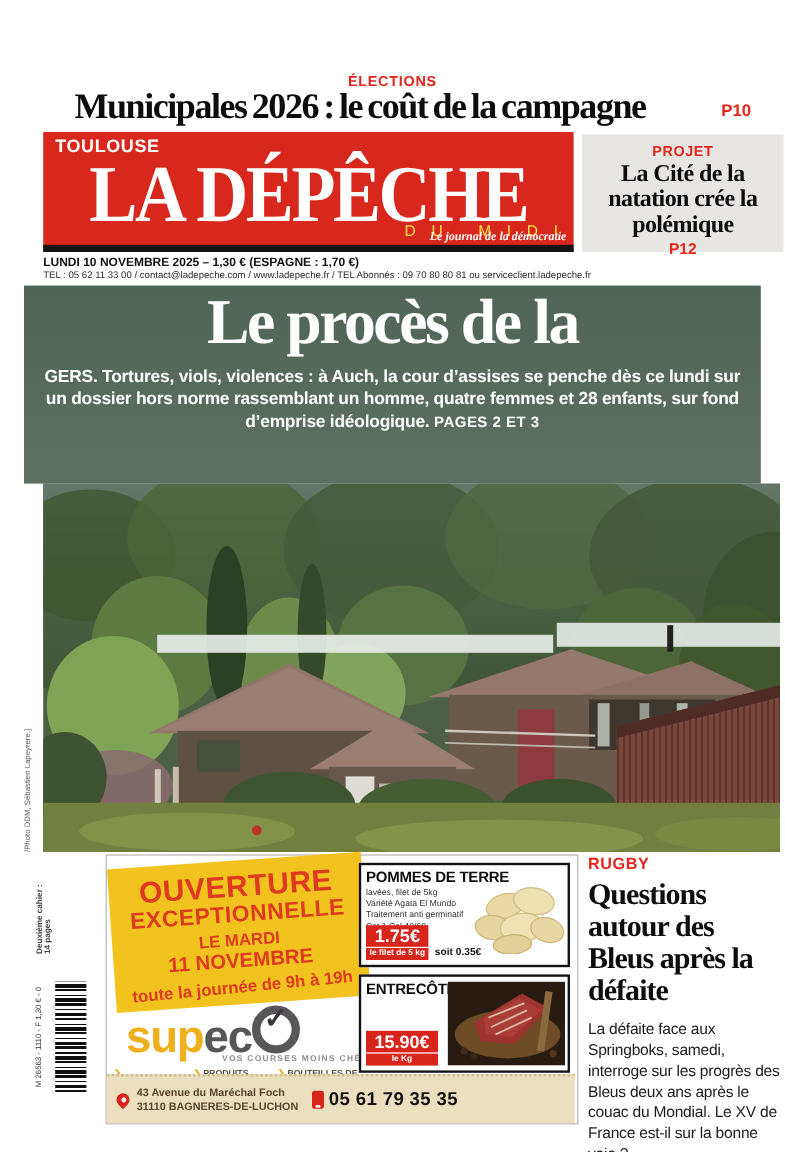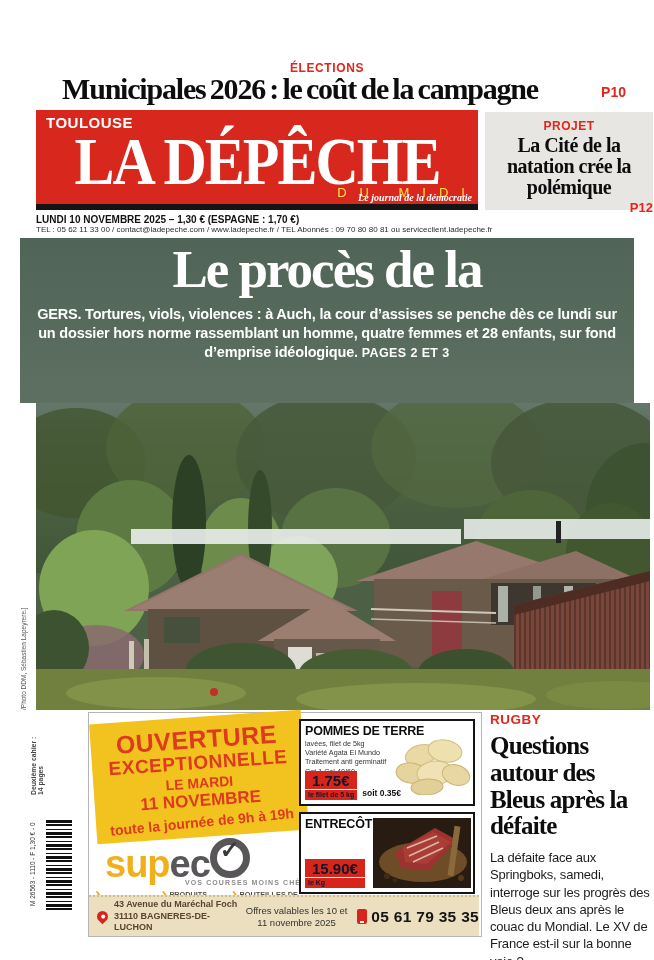--- a/index.html
+++ b/index.html
@@ -25,21 +25,21 @@
       font-size:13px;font-weight:normal;letter-spacing:13px;text-indent:13px;}
   .mast-tag{position:absolute;right:6px;bottom:1px;color:#fff;font-size:10px;font-style:italic;
       font-family:"Liberation Serif",serif;font-weight:bold;}
 
   
   .project-box{position:absolute;left:485px;top:112px;width:168px;height:98px;
       background:#e7e6e3;text-align:center;}
   .project-kicker{margin-top:7px;color:#e3251c;font-size:12px;font-weight:bold;letter-spacing:.5px;}
   .project-title{margin:2px 6px 0 6px;font-family:"Liberation Serif",serif;font-weight:bold;
       font-size:20px;line-height:1.04;letter-spacing:-.5px;color:#0d0d0d;}
-  .project-pref{margin-top:3px;color:#e3251c;font-size:13px;font-weight:bold;text-align:right;}
+  .project-pref{margin-top:3px;color:#e3251c;font-size:13px;font-weight:bold;}
 
   
   .dateline{position:absolute;left:36px;top:214px;width:612px;display:flex;
       justify-content:space-between;align-items:baseline;flex-direction:column;}
   .date-left{font-size:10px;font-weight:bold;color:#111;}
   .date-right{font-size:8px;color:#2b2b2b;}
 
   
   .green-band{position:absolute;left:20px;top:238px;width:614px;height:165px;
       background:linear-gradient(#506457,#5d7061);}
@@ -84,21 +84,21 @@
   .cats{position:absolute;left:6px;top:177px;width:210px;display:flex;gap:9px;
       font-size:7.3px;font-weight:bold;color:#57513f;}
   .cats .chev{color:#f0a81e;margin-right:2px;}
 
   .prod{position:absolute;left:210px;width:176px;border:2px solid #141414;background:#fff;box-sizing:border-box;}
   .prod1{top:6px;height:87px;}
   .prod2{top:99px;height:82px;}
   .prod-name{font-size:12.5px;font-weight:bold;color:#0d0d0d;margin:3px 0 1px 4px;letter-spacing:-.2px;}
   .prod-details{margin-left:4px;font-size:7.2px;line-height:1.28;color:#333;width:92px;}
   .price-row{position:absolute;left:4px;bottom:4px;display:flex;align-items:flex-end;}
-  .price-box{background:#d8251c;color:#0f172a;text-align:left;}
+  .price-box{background:#d8251c;color:#ffffff;text-align:center;}
   .price{font-size:15px;font-weight:bold;padding:1px 7px 0 7px;}
   .price-unit{font-size:7px;font-weight:bold;padding:1px 3px 2px 3px;border-top:1px solid #fff;}
   .price-note{font-size:8.5px;font-weight:bold;color:#111;margin:0 0 2px 5px;}
   .prod-img{position:absolute;right:2px;}
   .img-potato{top:16px;} .img-meat{top:4px;}
 
   .ad-footer{position:absolute;left:0;bottom:0;width:390px;height:41px;background:#ebdfc0;
       border-top:2px dotted #cdbd92;display:flex;align-items:center;box-sizing:border-box;}
   .pin{width:11px;height:11px;background:#d8251c;border-radius:50% 50% 50% 0;
       transform:rotate(-45deg);margin:0 6px 0 8px;flex:0 0 auto;position:relative;}
@@ -309,21 +309,20 @@
         </div>
       </div>
     </div>
 
     <div class="ad-footer">
       <span class="pin"></span>
       <div class="addr">
         <div>43 Avenue du Maréchal Foch</div>
         <div>31110 BAGNERES-DE-LUCHON</div>
       </div>
-      <div class="validity">Offres valables les 10 et 11 novembre 2025</div>
       <div class="phone-wrap">
         <span class="phone-icon"></span>
         <span class="phone-num">05 61 79 35 35</span>
       </div>
     </div>
   </div>
 
   <div class="rugby">
     <div class="rugby-kicker">RUGBY</div>
     <div class="rugby-title">Questions autour des Bleus après la défaite</div>

